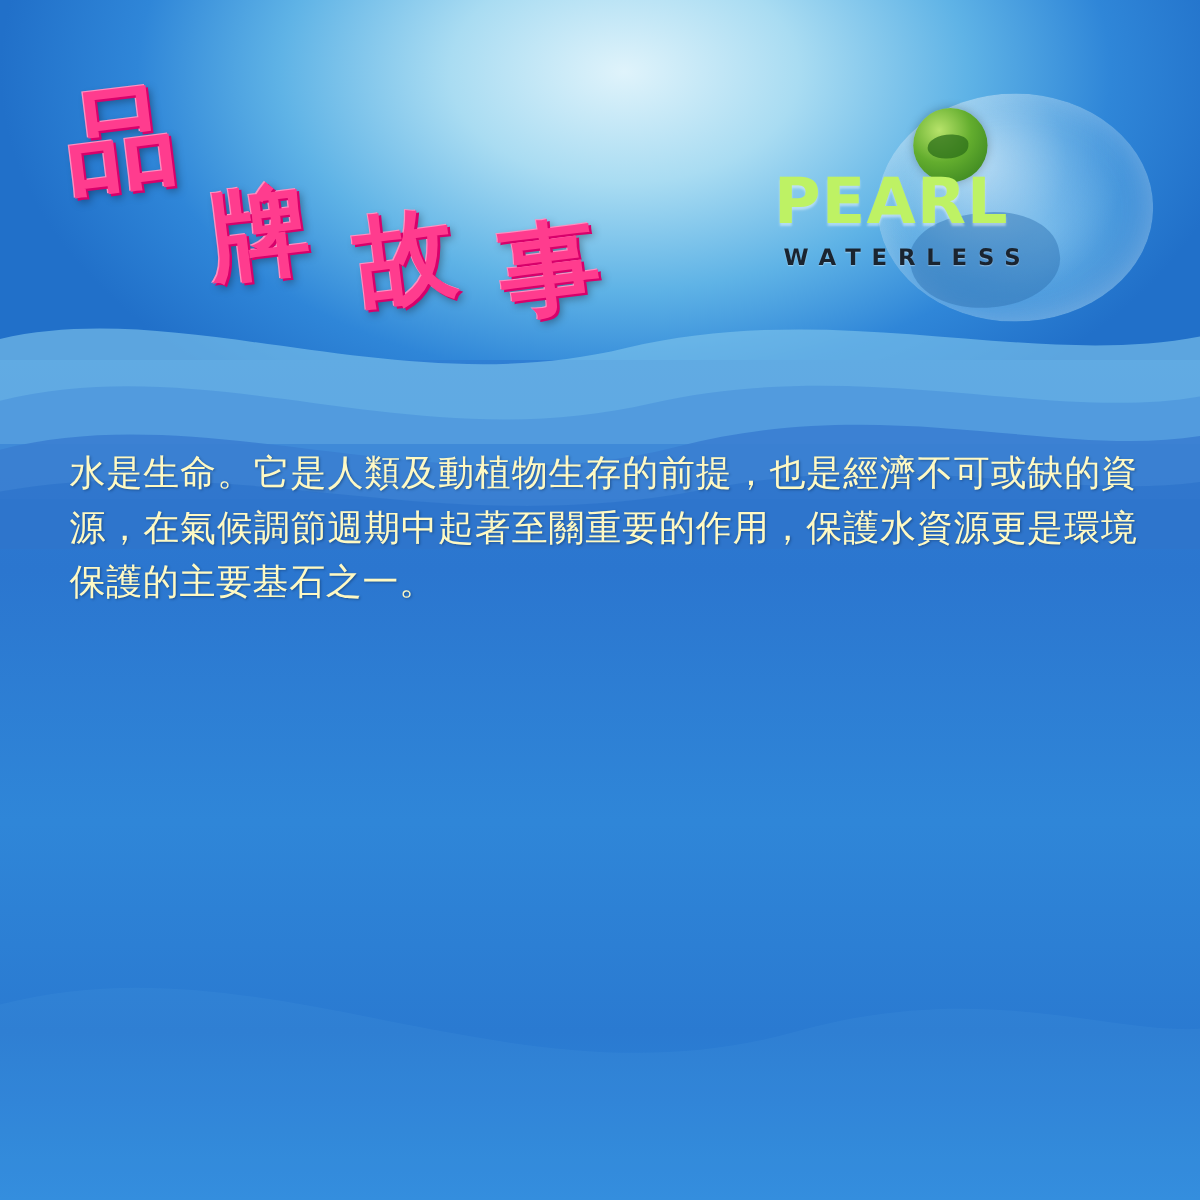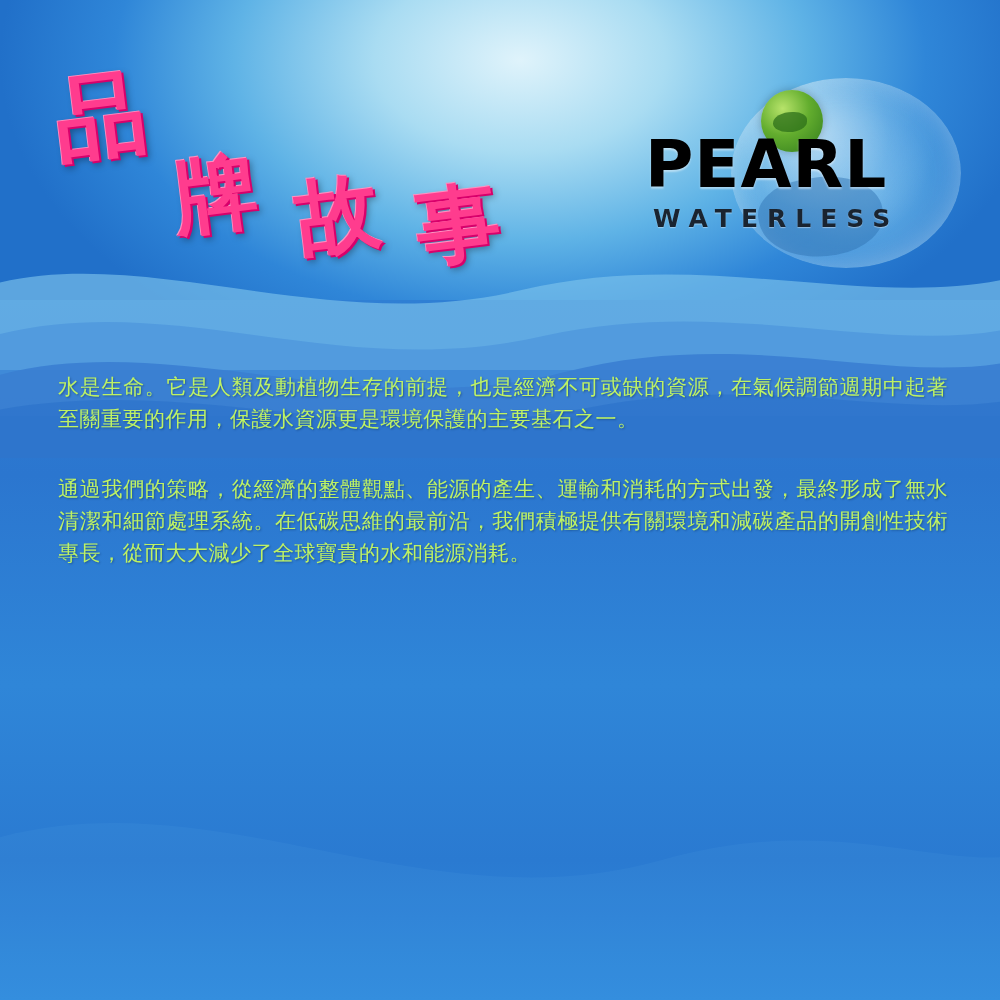--- a/index.html
+++ b/index.html
@@ -101,37 +101,37 @@
     top: 52%;
     width: 54%;
     height: 42%;
     background: rgba(45,110,175,.45);
     border-radius: 40% 55% 45% 60%;
     transform: rotate(-10deg);
   }
   .logo-word {
     position: absolute;
     left: 0;
-    top: 48px;
+    top: 60px;
     width: 300px;
     font-family: "DejaVu Sans", sans-serif;
     font-weight: bold;
-    font-size: 66px;
+    font-size: 53px;
     letter-spacing: 1px;
-    color: #000000;
+    color: #bef264;
     text-shadow: 0 2px 2px rgba(255,255,255,.45);
   }
   .logo-sub {
     position: absolute;
     left: 8px;
     top: 126px;
     width: 300px;
     font-family: "DejaVu Sans", sans-serif;
     font-weight: bold;
-    font-size: 25px;
+    font-size: 19px;
     letter-spacing: 9px;
     color: #1a2430;
     text-shadow: 0 1px 1px rgba(255,255,255,.4);
   }
   .leaf {
     position: absolute;
     left: 116px;
     top: 12px;
     width: 62px;
     height: 62px;
@@ -148,23 +148,23 @@
     border-radius: 60% 40% 55% 45%;
     opacity: .75;
   }
 
   
   .content {
     position: absolute;
     left: 58px;
     right: 52px;
     top: 372px;
-    color: #bef264;
+    color: #fef9c3;
     font-family: "DejaVu Serif", "Liberation Serif", serif;
-    font-size: 21px;
+    font-size: 30px;
     line-height: 1.52;
     letter-spacing: .5px;
     text-shadow: 1px 1px 2px rgba(10,40,80,.45);
   }
   .para { margin: 0 0 38px 0; text-align: justify; }
   .para:last-child { margin-bottom: 0; }
 </style>
 </head>
 <body>
 
@@ -204,16 +204,15 @@
 
   <div class="logo">
     <div class="globe"></div>
     <div class="leaf"></div>
     <div class="logo-word">PEARL</div>
     <div class="logo-sub">WATERLESS</div>
   </div>
 
   <div class="content">
     <p class="para">水是生命。它是人類及動植物生存的前提，也是經濟不可或缺的資源，在氣候調節週期中起著至關重要的作用，保護水資源更是環境保護的主要基石之一。</p>
-    <p class="para">通過我們的策略，從經濟的整體觀點、能源的產生、運輸和消耗的方式出發，最終形成了無水清潔和細節處理系統。在低碳思維的最前沿，我們積極提供有關環境和減碳產品的開創性技術專長，從而大大減少了全球寶貴的水和能源消耗。</p>
   </div>
 
 </div>
 
 </body></html>

